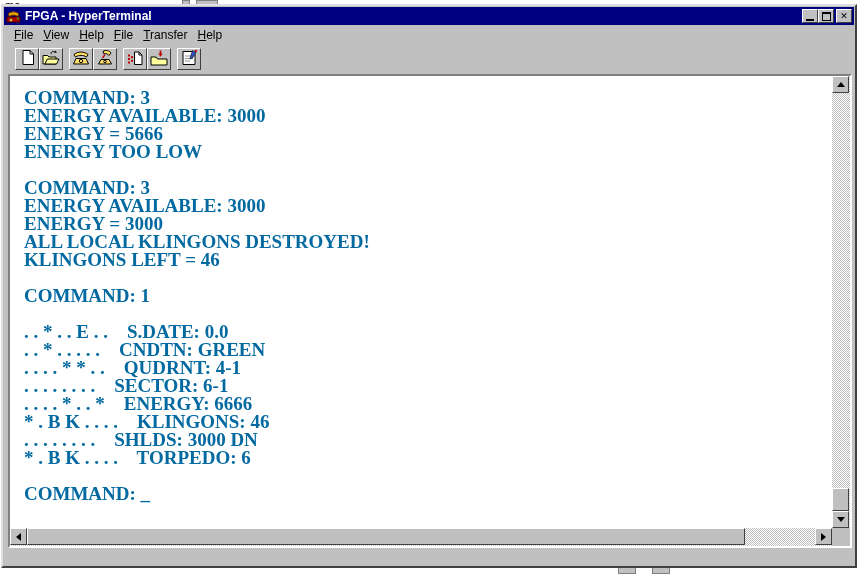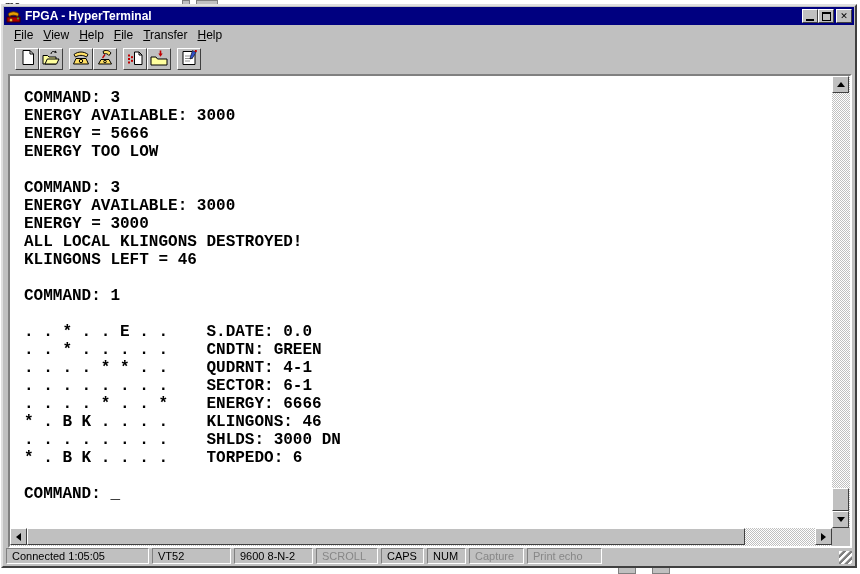--- a/index.html
+++ b/index.html
@@ -41,21 +41,21 @@
              display:flex; align-items:flex-start; padding:3px 0 0 11px; }
   .tbtn { width:24px; height:22px; background:#c0c0c0; border:1px solid;
           border-color:#fff #404040 #404040 #fff; display:flex; align-items:center;
           justify-content:center; padding:0; }
   .tbtn.group { margin-left:6px; }
 
   
   .client { position:absolute; left:5px; top:68px; width:844px; height:474px;
             border:2px solid; border-color:#808080 #fff #fff #808080; background:#c0c0c0; }
   .terminal { position:absolute; left:0; top:0; right:18px; bottom:18px; background:#fff;
-              color:#000000; font-family:Liberation Mono, monospace; font-size:16px;
+              color:#0369a1; font-family:Liberation Serif, serif; font-size:19px;
               font-weight:bold; line-height:18px; padding:13px 0 0 14px; overflow:hidden;
               white-space:pre; }
 
   .dither { background:conic-gradient(#fff 25%, #c0c0c0 0 50%, #fff 0 75%, #c0c0c0 0) 0 0/2px 2px; }
   .vscroll { position:absolute; right:0; top:0; bottom:18px; width:18px; }
   .hscroll { position:absolute; left:0; right:18px; bottom:0; height:18px; }
   .sbtn { position:absolute; width:17px; height:17px; background:#c0c0c0; border:1px solid;
           border-color:#fff #404040 #404040 #fff; display:flex; align-items:center; justify-content:center; }
   .vscroll .up   { top:0; left:0; }
   .vscroll .down { bottom:0; left:0; }
@@ -232,25 +232,14 @@
         </div>
       <div class="hthumb"></div>
       <div class="sbtn right">
           <span class="tri tri-right"></span>
         </div>
     </div>
 
     <div class="corner"></div>
   </div>
 
-  <div class="statusbar">
-    <span class="panel" style="width:143px">Connected 1:05:05</span>
-    <span class="panel" style="width:79px">VT52</span>
-    <span class="panel" style="width:79px">9600 8-N-2</span>
-    <span class="panel disabled" style="width:62px">SCROLL</span>
-    <span class="panel" style="width:43px">CAPS</span>
-    <span class="panel" style="width:39px">NUM</span>
-    <span class="panel disabled" style="width:55px">Capture</span>
-    <span class="panel disabled" style="width:75px">Print echo</span>
-    <span class="grip"></span>
-  </div>
 
 </div>
 
 </body></html>

